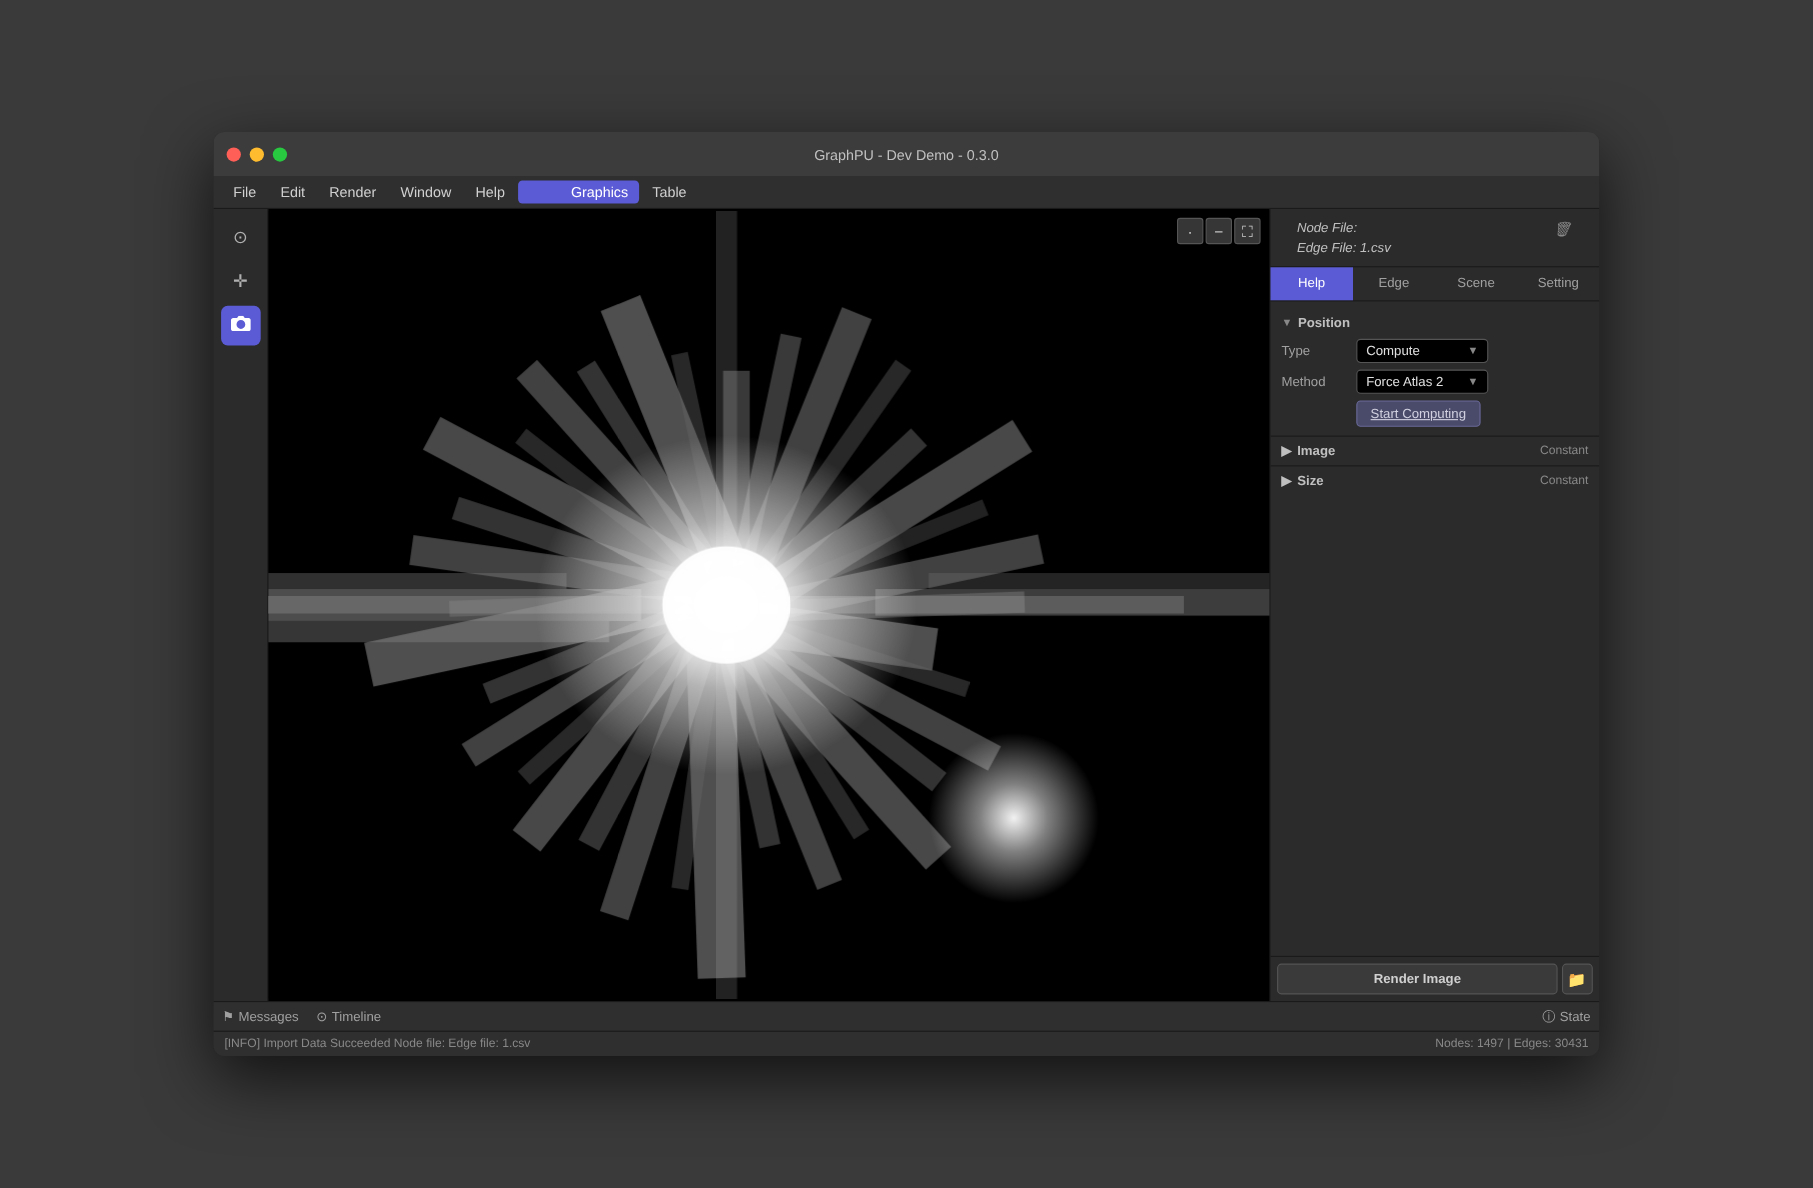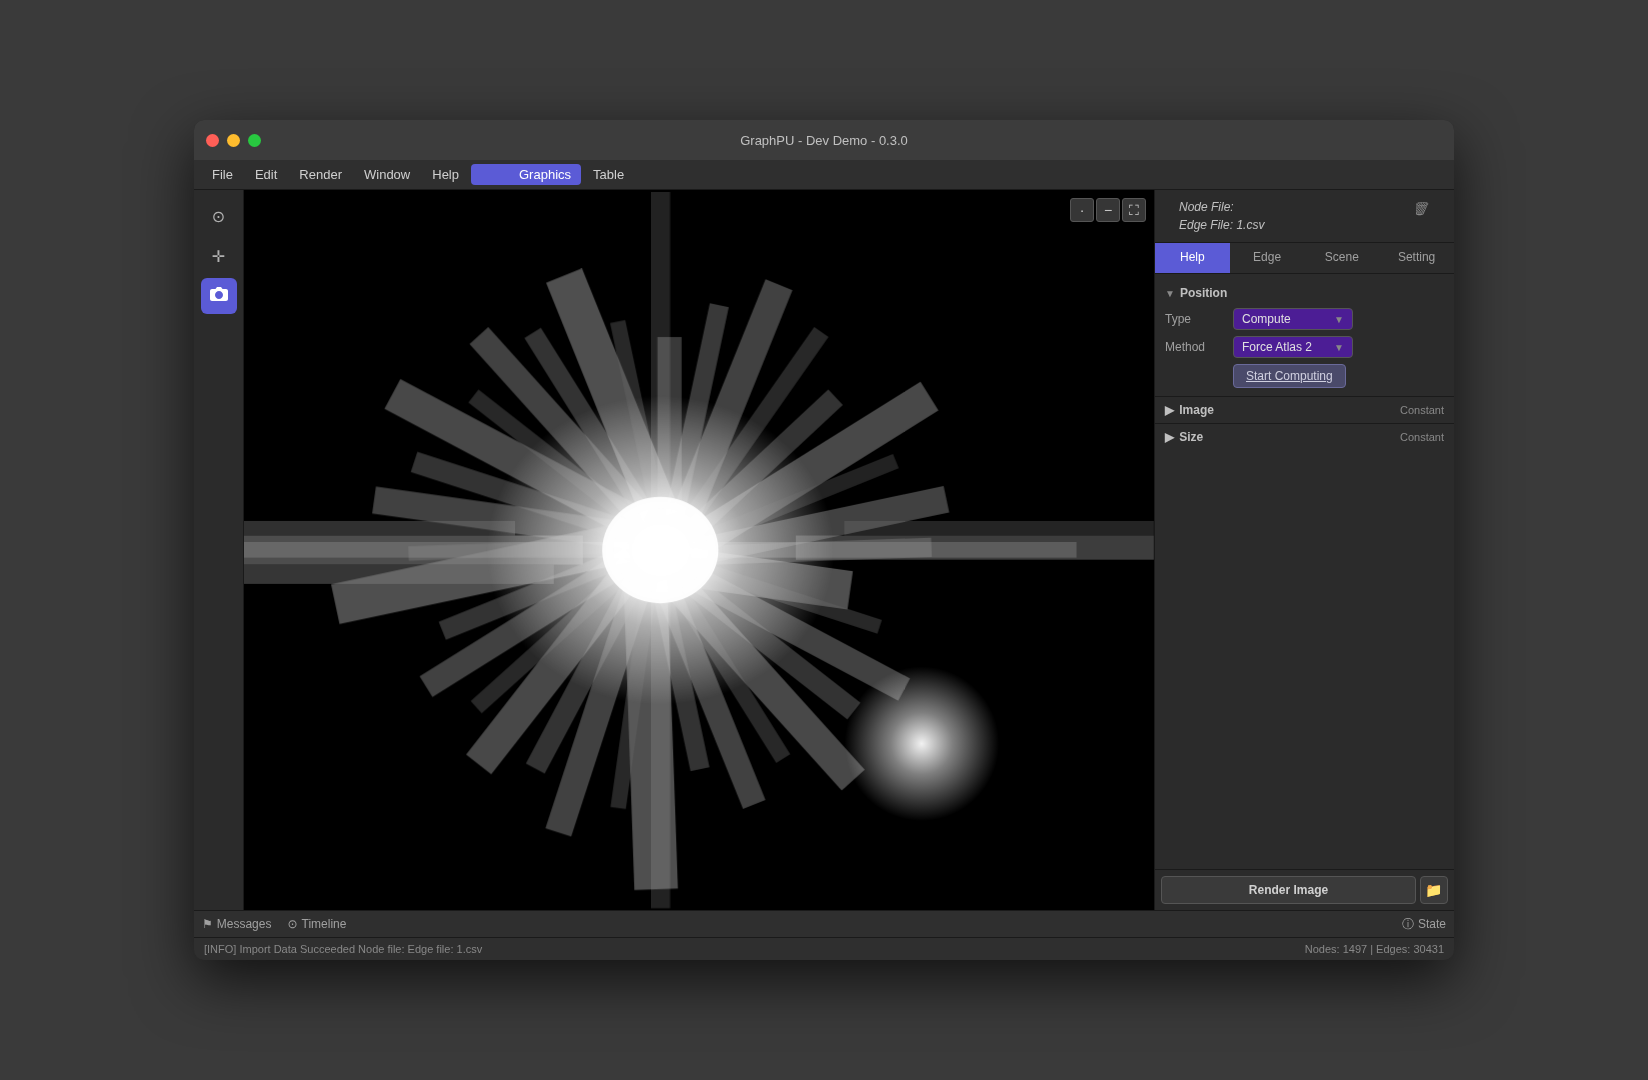--- a/index.html
+++ b/index.html
@@ -219,21 +219,21 @@
     .prop-label {
       width: 60px;
       font-size: 12px;
       color: #a0a0a0;
       flex-shrink: 0;
     }
     .prop-value {
       flex: 1;
     }
     .dropdown {
-      background: #4c1d95;
+      background: #000000;
       border: 1px solid #555;
       border-radius: 4px;
       padding: 3px 8px;
       font-size: 12px;
       color: #e0e0e0;
       display: flex;
       align-items: center;
       justify-content: space-between;
       cursor: pointer;
       width: 120px;

